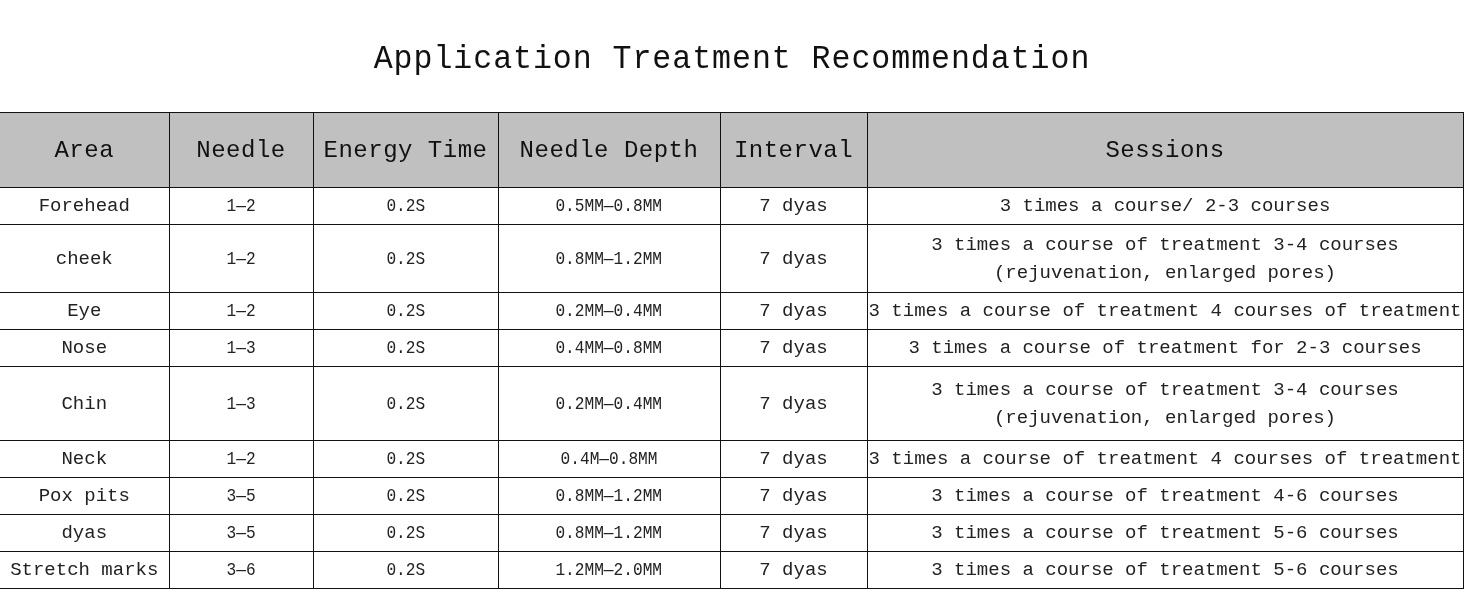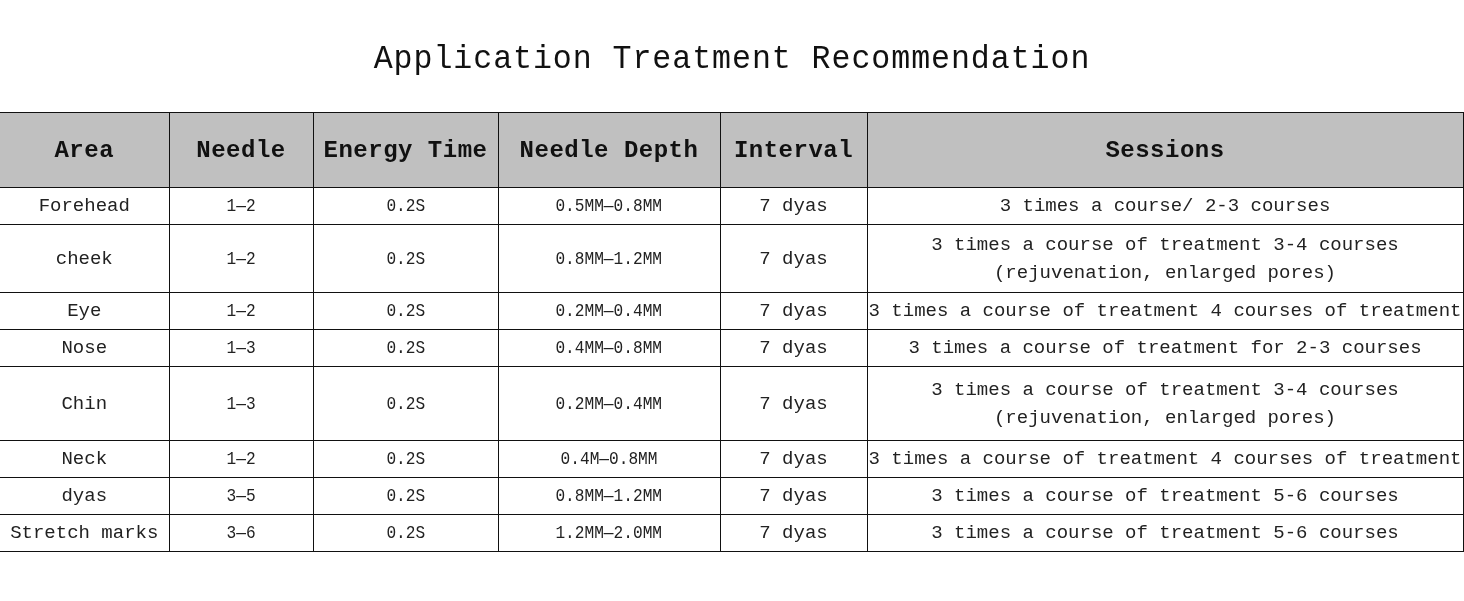--- a/index.html
+++ b/index.html
@@ -48,21 +48,21 @@
       vertical-align: middle;
       padding: 0;
       overflow: hidden;
       white-space: nowrap;
     }
     table.grid th {
       background: #c0c0c0;
       height: 74px;
       font-family: "Liberation Mono", "DejaVu Sans Mono", monospace;
       font-size: 24px;
-      font-weight: bold;
+      font-weight: normal;
       letter-spacing: 0.5px;
       color: #111111;
     }
     table.grid th:first-child, table.grid td:first-child { border-left: none; }
     table.grid td {
       font-family: "Liberation Mono", "DejaVu Sans Mono", monospace;
       font-size: 19px;
       color: #222222;
       line-height: 28px;
       margin-top: 9px;
@@ -154,20 +154,30 @@
       <td>Neck</td>
       <td><span class="narrow">1—2</span></td>
       <td><span class="narrow">0.2S</span></td>
       <td><span class="narrow">0.4M—0.8MM</span></td>
       <td>7 dyas</td>
       <td>
           <span class="line">3 times a course of treatment 4 courses of treatment</span>
         </td>
     </tr>
     <tr class="h1">
+      <td>Pox pits</td>
+      <td><span class="narrow">3—5</span></td>
+      <td><span class="narrow">0.2S</span></td>
+      <td><span class="narrow">0.8MM—1.2MM</span></td>
+      <td>7 dyas</td>
+      <td>
+          <span class="line">3 times a course of treatment 4-6 courses</span>
+        </td>
+    </tr>
+    <tr class="h1">
       <td>dyas</td>
       <td><span class="narrow">3—5</span></td>
       <td><span class="narrow">0.2S</span></td>
       <td><span class="narrow">0.8MM—1.2MM</span></td>
       <td>7 dyas</td>
       <td>
           <span class="line">3 times a course of treatment 5-6 courses</span>
         </td>
     </tr>
     <tr class="h1">

